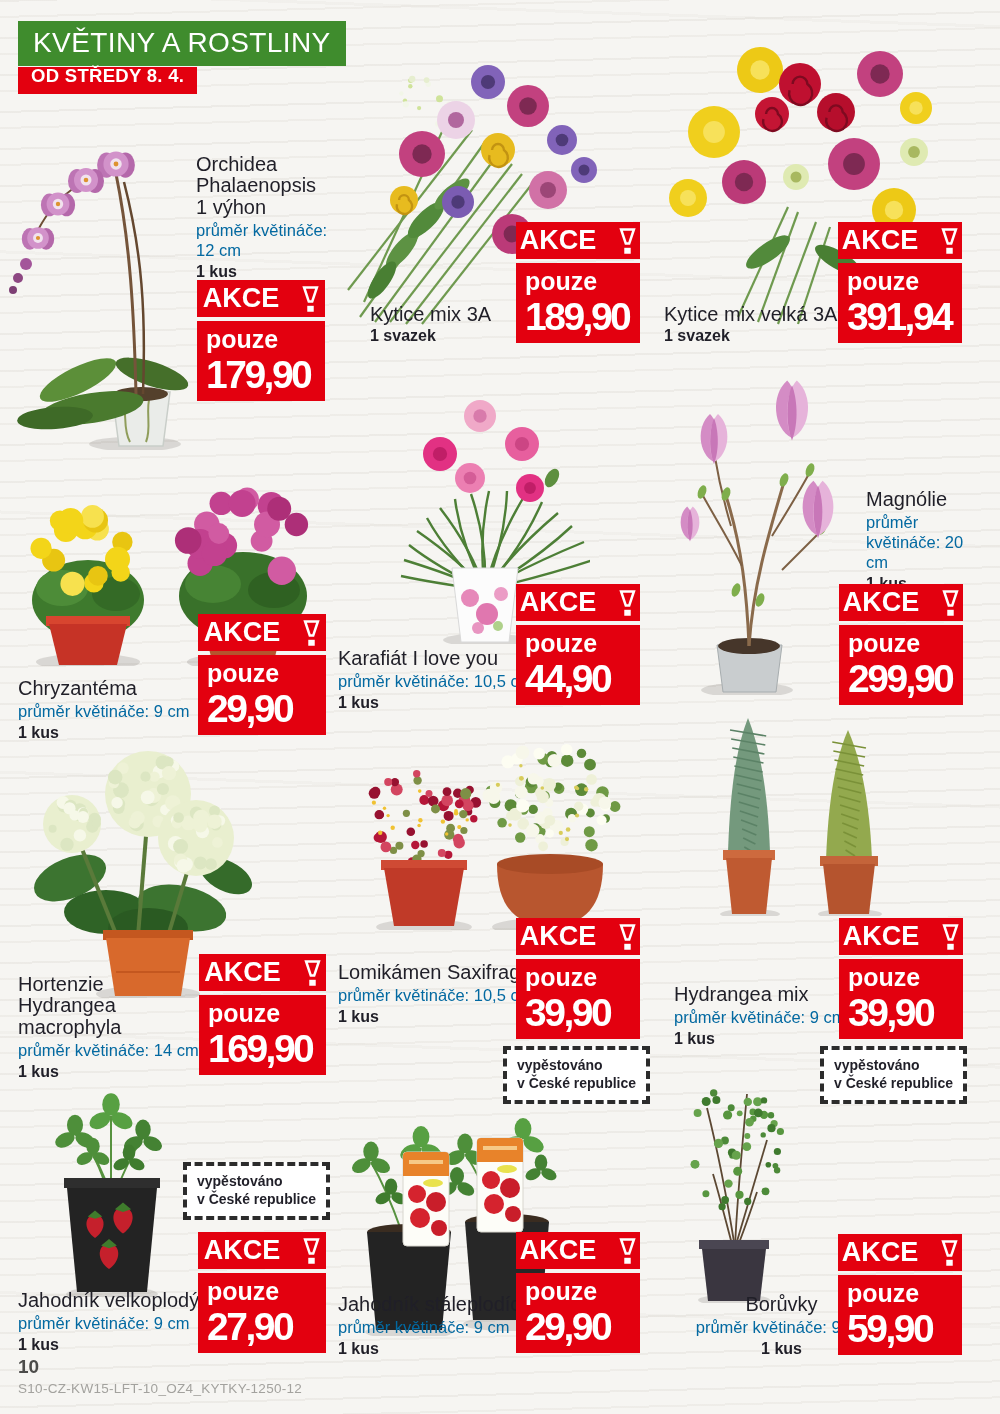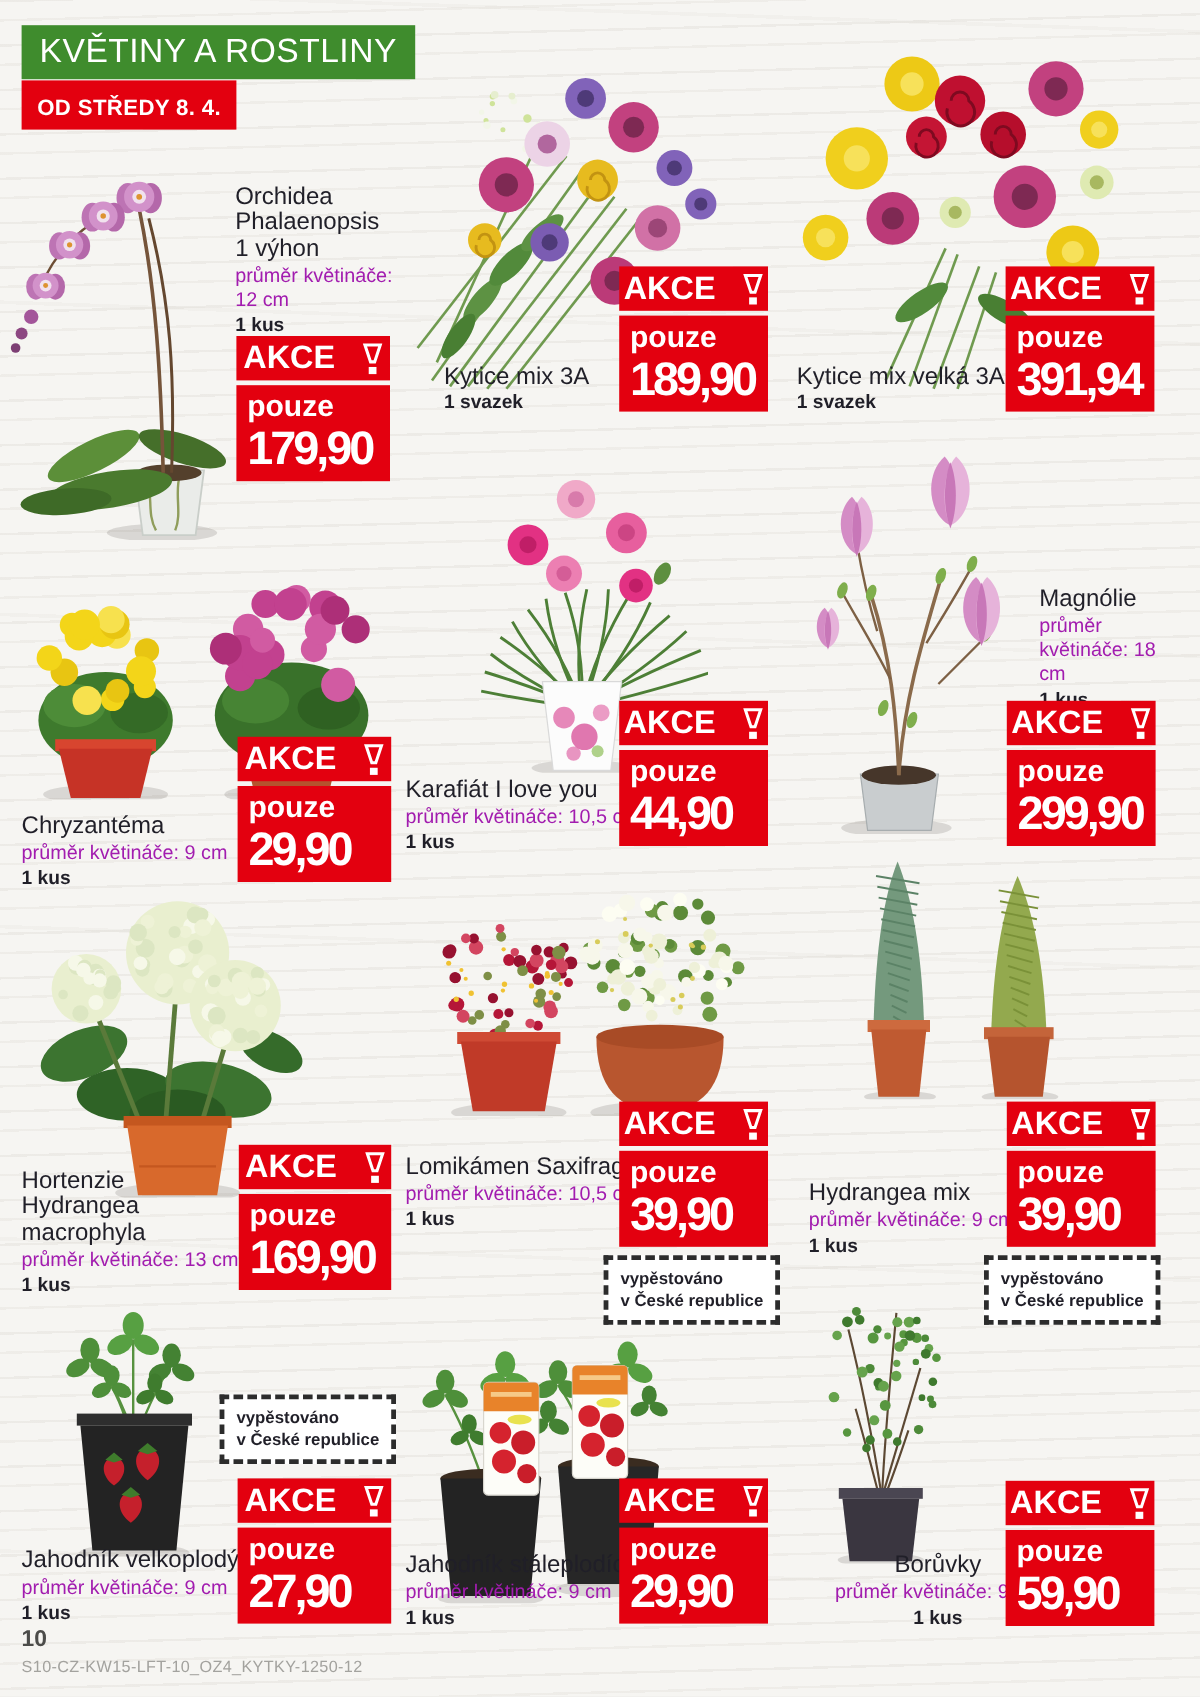--- a/index.html
+++ b/index.html
@@ -10,27 +10,27 @@
   }
   .page::before{
     content:"";position:absolute;inset:0;pointer-events:none;
     background:
       repeating-linear-gradient(178.5deg,rgba(203,198,190,.22) 0 2px,transparent 2px 16px,rgba(221,217,210,.30) 16px 18px,transparent 18px 37px),
       repeating-linear-gradient(2deg,transparent 0 120px,rgba(214,210,202,.15) 120px 123px,transparent 123px 260px);
   }
   .banner-green{position:absolute;left:18px;top:21px;z-index:6;background:var(--green);
     color:#fff;font-weight:normal;font-size:28px;line-height:1;padding:8px 15px 9px;letter-spacing:.4px;}
   .banner-red{position:absolute;left:18px;top:67px;z-index:6;background:var(--red);
-    color:#fff;font-weight:bold;font-size:18.5px;line-height:1;padding:14px 13px 8px;letter-spacing:.3px;}
+    color:#fff;font-weight:bold;font-size:18.5px;line-height:1;padding:0 13px 8px;letter-spacing:.3px;}
   .product{position:absolute;left:0;top:0;width:0;height:0;overflow:visible;}
   .photo{position:absolute;z-index:1;}
   .photo svg{display:block;width:100%;height:100%;}
   .ptext{position:absolute;z-index:3;}
   .pname{font-weight:normal;font-size:20px;line-height:1.07;color:var(--ink);}
-  .pdetails{font-size:16.5px;line-height:1.2;color:#a21caf;margin-top:3px;}
+  .pdetails{font-size:16.5px;line-height:1.2;color:#0369a1;margin-top:3px;}
   .pdetails:empty{display:none;margin:0;}
   .punit{font-weight:bold;font-size:16px;line-height:1.2;color:var(--ink);margin-top:1px;}
   .akce-badge{position:absolute;z-index:5;display:flex;flex-direction:column;gap:4px;}
   .akce-top{background:var(--red);height:37px;display:flex;align-items:center;justify-content:center;gap:23px;
     color:#fff;font-weight:bold;font-size:27px;line-height:1;}
   .akce-excl{display:flex;align-items:flex-start;}
   .akce-bottom{background:var(--red);padding:6px 9px 8px;color:#fff;}
   .pouze{font-weight:bold;font-size:25px;line-height:1;}
   .price{font-weight:bold;font-size:39px;line-height:.95;letter-spacing:-2.5px;margin-top:4px;white-space:nowrap;}
   .origin{position:absolute;z-index:5;background:rgba(255,255,255,.97);border:4px dashed #2c2c2c;
@@ -434,21 +434,21 @@
             </g>
             <g transform="translate(58 190) scale(0.7)">
               <path d="M0 0 C-16 -8 -18 -36 -4 -48 C6 -38 6 -10 0 0 Z" fill="#d48cc5"></path>
               <path d="M0 0 C16 -8 18 -36 4 -48 C-6 -38 -6 -10 0 0 Z" fill="#e6b3da"></path>
               <path d="M0 2 C-6 -14 -4 -34 0 -44 C4 -34 6 -14 0 2 Z" fill="#c877b8"></path>
             </g>
           </svg>
         </div>
     <div class="ptext" style="left: 866px; top: 489px; width: 100px;">
       <div class="pname">Magnólie</div>
-      <div class="pdetails">průměr květináče: 18 cm</div>
+      <div class="pdetails">průměr květináče: 20 cm</div>
       <div class="punit">1 kus</div>
     </div>
     <div class="akce-badge" style="left: 839px; top: 584px; width: 124px;">
       <div class="akce-top">
         <span>AKCE</span>
         <span class="akce-excl">
           <svg width="17" height="28" viewBox="0 0 20 32">
                 <path d="M2.5 2.5 L17.5 2.5 L12 19 L8 19 Z" fill="none" stroke="#fff" stroke-width="3"></path>
                 <rect x="6.2" y="24" width="7.6" height="7" fill="#fff"></rect>
               </svg>
@@ -543,21 +543,21 @@
             <circle cx="180.3" cy="99.5" r="7.0" fill="#eef2d6"></circle>
             <circle cx="160.6" cy="134.2" r="6.6" fill="#eef2d6"></circle>
             <circle cx="163.4" cy="139.8" r="6.9" fill="#f6f8e8"></circle>
 <rect x="83" y="204" width="90" height="10" fill="#c4571f"></rect>
             <path d="M86 212 L170 212 L161 270 L95 270 Z" fill="#d8692c"></path>
 <line x1="96" y1="246" x2="160" y2="246" stroke="#c4571f" stroke-width="2"></line>
           </svg>
         </div>
     <div class="ptext" style="left: 18px; top: 974px; width: 185px;">
       <div class="pname">Hortenzie Hydrangea macrophyla</div>
-      <div class="pdetails">průměr květináče: 13 cm</div>
+      <div class="pdetails">průměr květináče: 14 cm</div>
       <div class="punit">1 kus</div>
     </div>
     <div class="akce-badge" style="left: 199px; top: 954px; width: 127px;">
       <div class="akce-top">
         <span>AKCE</span>
         <span class="akce-excl">
           <svg width="17" height="28" viewBox="0 0 20 32">
                 <path d="M2.5 2.5 L17.5 2.5 L12 19 L8 19 Z" fill="none" stroke="#fff" stroke-width="3"></path>
                 <rect x="6.2" y="24" width="7.6" height="7" fill="#fff"></rect>
               </svg>

